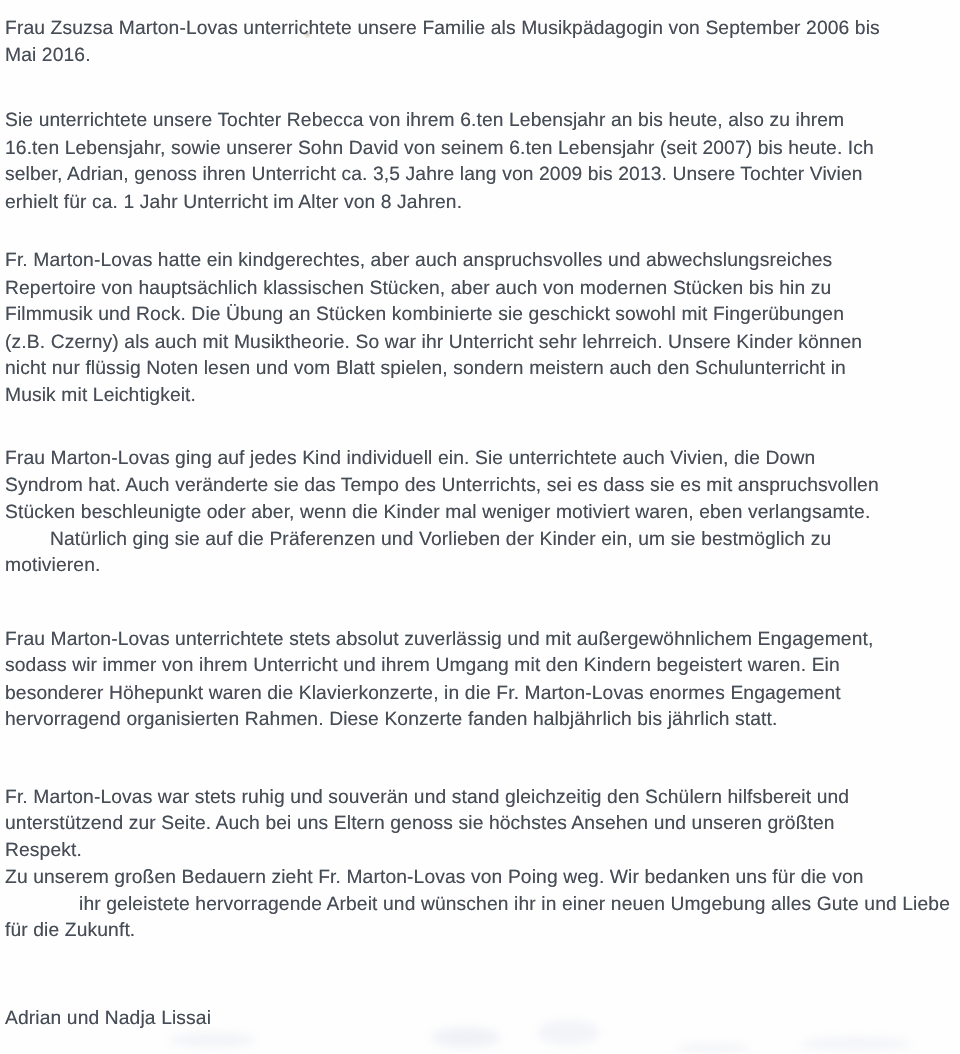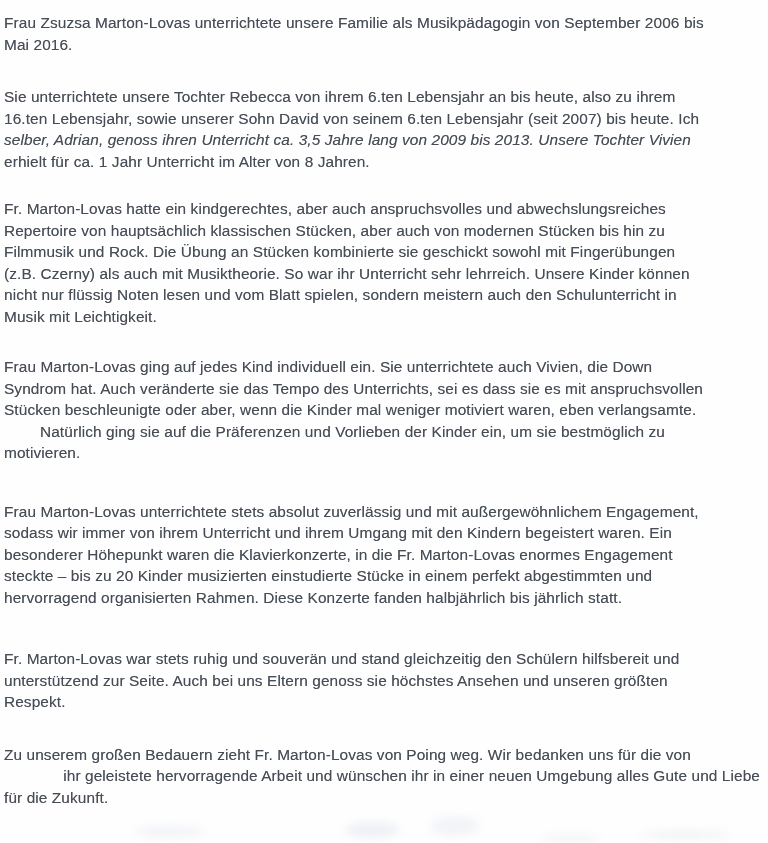--- a/index.html
+++ b/index.html
@@ -34,21 +34,21 @@
     white-space: nowrap;
     letter-spacing: 0.1px;
     text-shadow: 0 0 0.5px rgba(71, 77, 86, 0.55);
   }
   
   .p2 { margin-top: 31px; }
   .p3 { margin-top: 26px; }
   .p4 { margin-top: 29px; }
   .p5 { margin-top: 37px; }
   .p6 { margin-top: 40px; }
-  .p7 { margin-top: 31px; }
+  .p7 { }
   .p8 { margin-top: 48px; }
   
   .speck {
     position: absolute;
     left: 243px;
     top: 24px;
     width: 6px;
     height: 7px;
     border-radius: 50%;
     background: radial-gradient(ellipse at center, rgba(205,198,180,0.85) 0%, rgba(205,198,180,0) 75%);
@@ -75,21 +75,21 @@
   <div class="content">
 
     <div class="para p1">
       <span class="line" style="word-spacing: 0px;">Frau Zsuzsa Marton-Lovas unterrichtete unsere Familie als Musikpädagogin von September 2006 bis</span>
       <span class="line last">Mai 2016.</span>
     </div>
 
     <div class="para p2">
       <span class="line" style="word-spacing: 0px;">Sie unterrichtete unsere Tochter Rebecca von ihrem 6.ten Lebensjahr an bis heute, also zu ihrem</span>
       <span class="line" style="word-spacing: 0px;">16.ten Lebensjahr, sowie unserer Sohn David von seinem 6.ten Lebensjahr (seit 2007) bis heute. Ich</span>
-      <span class="line" style="word-spacing: 0px; font-style: italic;">selber, Adrian, genoss ihren Unterricht ca. 3,5 Jahre lang von 2009 bis 2013. Unsere Tochter Vivien</span>
+      <span class="line" style="word-spacing: 0px;">selber, Adrian, genoss ihren Unterricht ca. 3,5 Jahre lang von 2009 bis 2013. Unsere Tochter Vivien</span>
       <span class="line last">erhielt für ca. 1 Jahr Unterricht im Alter von 8 Jahren.</span>
     </div>
 
     <div class="para p3">
       <span class="line" style="word-spacing: 0px;">Fr. Marton-Lovas hatte ein kindgerechtes, aber auch anspruchsvolles und abwechslungsreiches</span>
       <span class="line" style="word-spacing: 0px;">Repertoire von hauptsächlich klassischen Stücken, aber auch von modernen Stücken bis hin zu</span>
       <span class="line" style="word-spacing: 0px;">Filmmusik und Rock. Die Übung an Stücken kombinierte sie geschickt sowohl mit Fingerübungen</span>
       <span class="line" style="word-spacing: 0px;">(z.B. Czerny) als auch mit Musiktheorie. So war ihr Unterricht sehr lehrreich. Unsere Kinder können</span>
       <span class="line" style="word-spacing: 0px;">nicht nur flüssig Noten lesen und vom Blatt spielen, sondern meistern auch den Schulunterricht in</span>
       <span class="line last">Musik mit Leichtigkeit.</span>
@@ -100,21 +100,20 @@
       <span class="line" style="word-spacing: 0px;">Syndrom hat. Auch veränderte sie das Tempo des Unterrichts, sei es dass sie es mit anspruchsvollen</span>
       <span class="line" style="word-spacing: 0px;">Stücken beschleunigte oder aber, wenn die Kinder mal weniger motiviert waren, eben verlangsamte.</span>
       <span class="line" style="word-spacing: 0px; margin-left: 36px;">Natürlich ging sie auf die Präferenzen und Vorlieben der Kinder ein, um sie bestmöglich zu</span>
       <span class="line last">motivieren.</span>
     </div>
 
     <div class="para p5">
       <span class="line" style="word-spacing: 0px;">Frau Marton-Lovas unterrichtete stets absolut zuverlässig und mit außergewöhnlichem Engagement,</span>
       <span class="line" style="word-spacing: 0px;">sodass wir immer von ihrem Unterricht und ihrem Umgang mit den Kindern begeistert waren. Ein</span>
       <span class="line" style="word-spacing: 0px;">besonderer Höhepunkt waren die Klavierkonzerte, in die Fr. Marton-Lovas enormes Engagement</span>
-      <span class="line" style="word-spacing: 0px;">steckte – bis zu 20 Kinder musizierten einstudierte Stücke in einem perfekt abgestimmten und</span>
       <span class="line last">hervorragend organisierten Rahmen. Diese Konzerte fanden halbjährlich bis jährlich statt.</span>
     </div>
 
     <div class="para p6">
       <span class="line" style="word-spacing: 0px;">Fr. Marton-Lovas war stets ruhig und souverän und stand gleichzeitig den Schülern hilfsbereit und</span>
       <span class="line" style="word-spacing: 0px;">unterstützend zur Seite. Auch bei uns Eltern genoss sie höchstes Ansehen und unseren größten</span>
       <span class="line last">Respekt.</span>
     </div>
 
     <div class="para p7">

